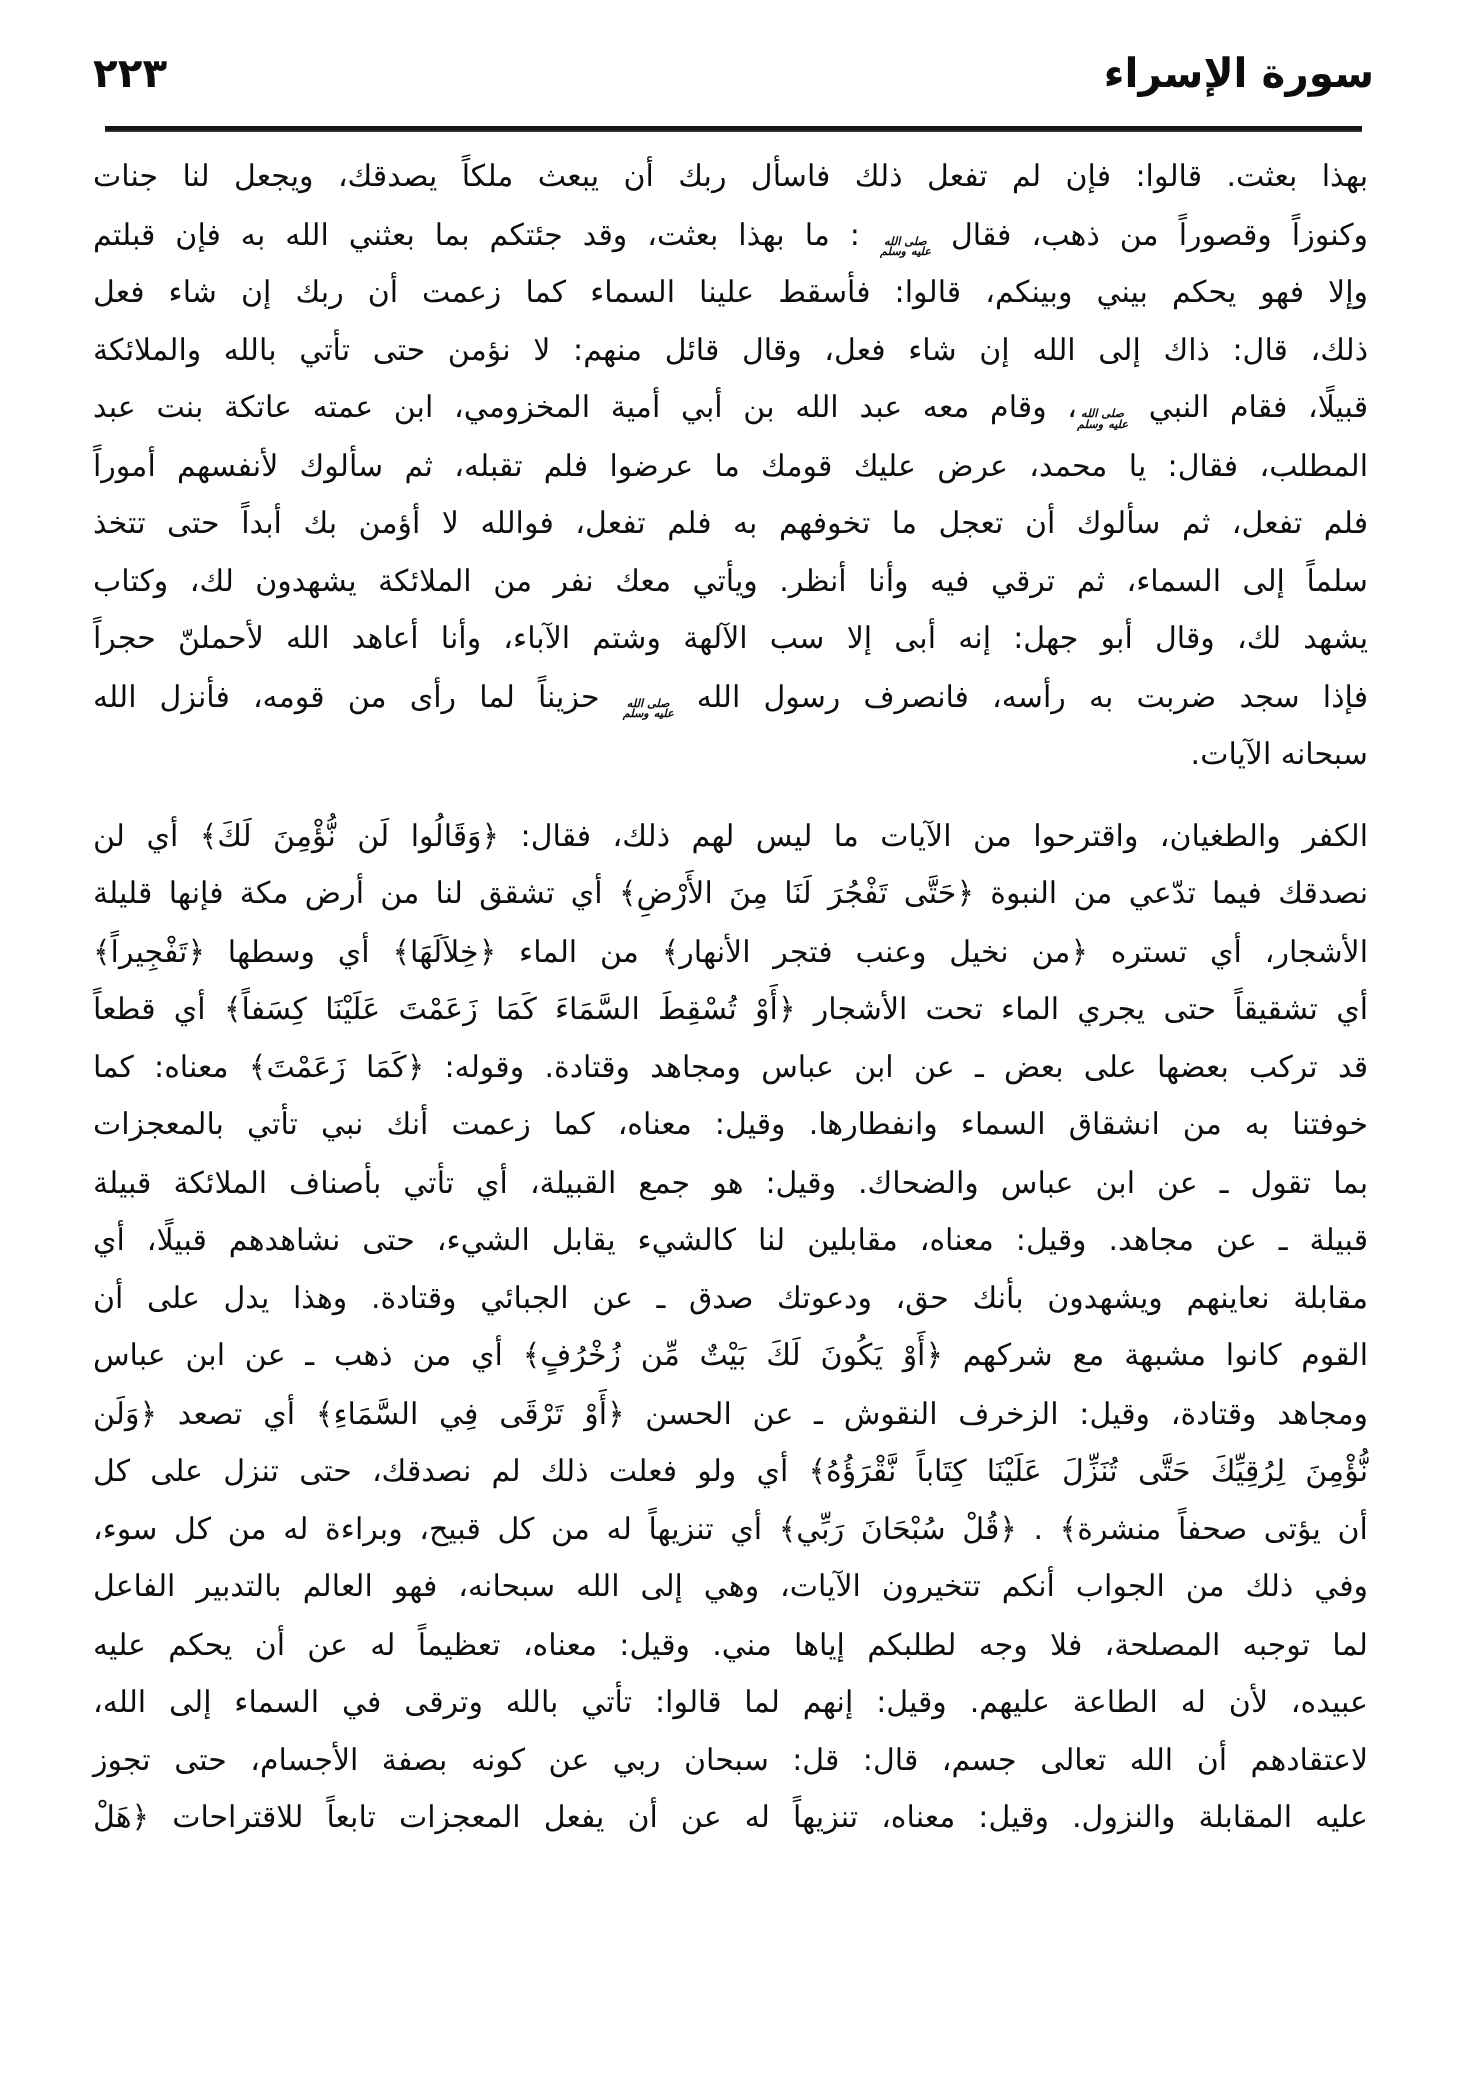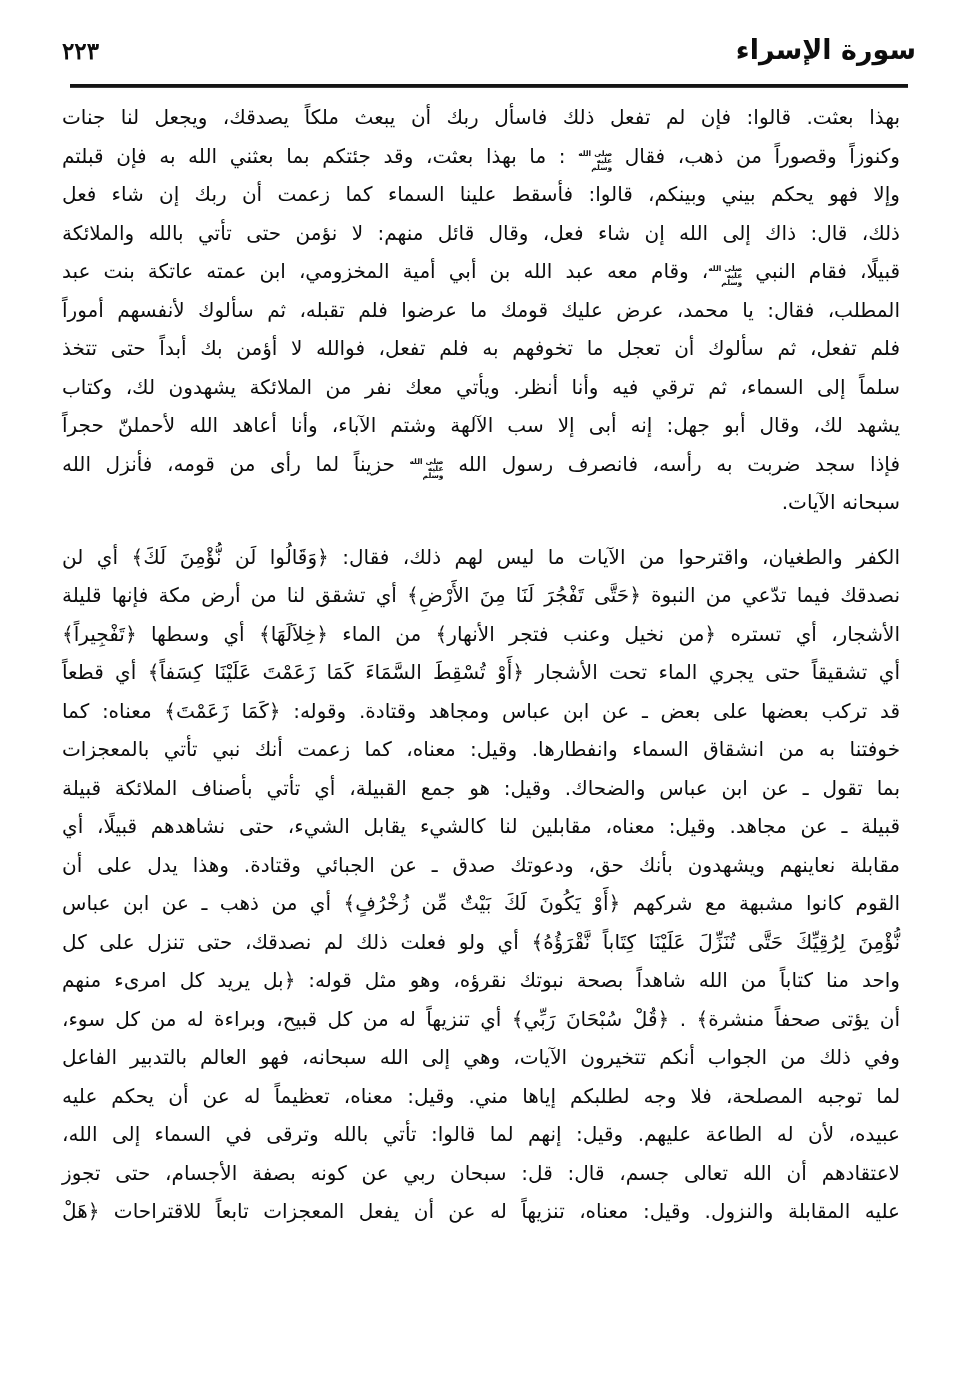--- a/index.html
+++ b/index.html
@@ -19,34 +19,33 @@
     display:flex;
     justify-content:space-between;
     align-items:flex-end;
   }
   .surah-title{
     font-size:27px;
     font-weight:bold;
     letter-spacing:0;
   }
   .page-number{
-    font-size:23px;
+    font-size:27px;
     font-weight:bold;
-    font-family:Liberation Serif, serif;
   }
   .header-rule{
     position:absolute;
     top:84px;right:68px;left:70px;
     height:3px;
     background:#141414;
     border-bottom:1px solid #3a3a3a;
   }
   .content{
     position:absolute;
-    top:98px;right:76px;left:62px;
+    top:98px;right:64px;left:62px;
     font-size:20px;
     line-height:38.5px;
   }
   .para{display:block;}
   .para + .para{margin-top:16px;}
   .line{
     text-align:justify;
     text-align-last:justify;
     white-space:nowrap;
   }
@@ -55,22 +54,24 @@
   }
   .b{font-weight:normal;}
   .label{font-weight:bold;font-size:22px;}
   .bullet{font-size:15px;vertical-align:2px;}
   .saw{
     display:inline-block;
     width:34px;
     font-size:7.5px;
     line-height:7px;
     font-weight:bold;
+    text-align:center;
     vertical-align:-7px;
     white-space:normal;
+    font-style:italic;
   }
 </style>
 </head>
 <body>
 
 <div class="page">
   <div class="header">
     <span class="surah-title">سورة الإسراء</span>
     <span class="page-number">٢٢٣</span>
   </div>
@@ -93,22 +94,22 @@
         <div class="line"><span class="">الكفر والطغيان، واقترحوا من الآيات ما ليس لهم ذلك، فقال: </span><span class="b ">﴿وَقَالُوا لَن نُّؤْمِنَ لَكَ﴾</span><span class=""> أي لن</span></div>
         <div class="line"><span class="">نصدقك فيما تدّعي من النبوة </span><span class="b ">﴿حَتَّى تَفْجُرَ لَنَا مِنَ الأَرْضِ﴾</span><span class=""> أي تشقق لنا من أرض مكة فإنها قليلة</span></div>
         <div class="line"><span class="">الأشجار، أي تستره </span><span class="b ">﴿من نخيل وعنب فتجر الأنهار﴾</span><span class=""> من الماء </span><span class="b ">﴿خِلاَلَهَا﴾</span><span class=""> أي وسطها </span><span class="b ">﴿تَفْجِيراً﴾</span></div>
         <div class="line"><span class="">أي تشقيقاً حتى يجري الماء تحت الأشجار </span><span class="b ">﴿أَوْ تُسْقِطَ السَّمَاءَ كَمَا زَعَمْتَ عَلَيْنَا كِسَفاً﴾</span><span class=""> أي قطعاً</span></div>
         <div class="line"><span class="">قد تركب بعضها على بعض ـ عن ابن عباس ومجاهد وقتادة. وقوله: </span><span class="b ">﴿كَمَا زَعَمْتَ﴾</span><span class=""> معناه: كما</span></div>
         <div class="line"><span class="">خوفتنا به من انشقاق السماء وانفطارها. وقيل: معناه، كما زعمت أنك نبي تأتي بالمعجزات</span></div>
         <div class="line"><span class="">بما تقول ـ عن ابن عباس والضحاك. وقيل: هو جمع القبيلة، أي تأتي بأصناف الملائكة قبيلة</span></div>
         <div class="line"><span class="">قبيلة ـ عن مجاهد. وقيل: معناه، مقابلين لنا كالشيء يقابل الشيء، حتى نشاهدهم قبيلًا، أي</span></div>
         <div class="line"><span class="">مقابلة نعاينهم ويشهدون بأنك حق، ودعوتك صدق ـ عن الجبائي وقتادة. وهذا يدل على أن</span></div>
         <div class="line"><span class="">القوم كانوا مشبهة مع شركهم </span><span class="b ">﴿أَوْ يَكُونَ لَكَ بَيْتٌ مِّن زُخْرُفٍ﴾</span><span class=""> أي من ذهب ـ عن ابن عباس</span></div>
+        <div class="line"><span class="">ومجاهد وقتادة، وقيل: الزخرف النقوش ـ عن الحسن </span><span class="b ">﴿أَوْ تَرْقَى فِي السَّمَاءِ﴾</span><span class=""> أي تصعد </span><span class="b ">﴿وَلَن</span></div>
         <div class="line"><span class="b ">نُّؤْمِنَ لِرُقِيِّكَ حَتَّى تُنَزِّلَ عَلَيْنَا كِتَاباً نَّقْرَؤُهُ﴾</span><span class=""> أي ولو فعلت ذلك لم نصدقك، حتى تنزل على كل</span></div>
-        <div class="line"><span class="">واحد منا كتاباً من الله شاهداً بصحة نبوتك نقرؤه، وهو مثل قوله: </span><span class="b ">﴿بل يريد كل امرىء منهم</span></div>
         <div class="line"><span class="b ">أن يؤتى صحفاً منشرة﴾</span><span class=""> . </span><span class="b ">﴿قُلْ سُبْحَانَ رَبِّي﴾</span><span class=""> أي تنزيهاً له من كل قبيح، وبراءة له من كل سوء،</span></div>
         <div class="line"><span class="">وفي ذلك من الجواب أنكم تتخيرون الآيات، وهي إلى الله سبحانه، فهو العالم بالتدبير الفاعل</span></div>
         <div class="line"><span class="">لما توجبه المصلحة، فلا وجه لطلبكم إياها مني. وقيل: معناه، تعظيماً له عن أن يحكم عليه</span></div>
         <div class="line"><span class="">عبيده، لأن له الطاعة عليهم. وقيل: إنهم لما قالوا: تأتي بالله وترقى في السماء إلى الله،</span></div>
         <div class="line"><span class="">لاعتقادهم أن الله تعالى جسم، قال: قل: سبحان ربي عن كونه بصفة الأجسام، حتى تجوز</span></div>
         <div class="line"><span class="">عليه المقابلة والنزول. وقيل: معناه، تنزيهاً له عن أن يفعل المعجزات تابعاً للاقتراحات </span><span class="b ">﴿هَلْ</span></div>
       </div>
   </div>
 </div>
 

